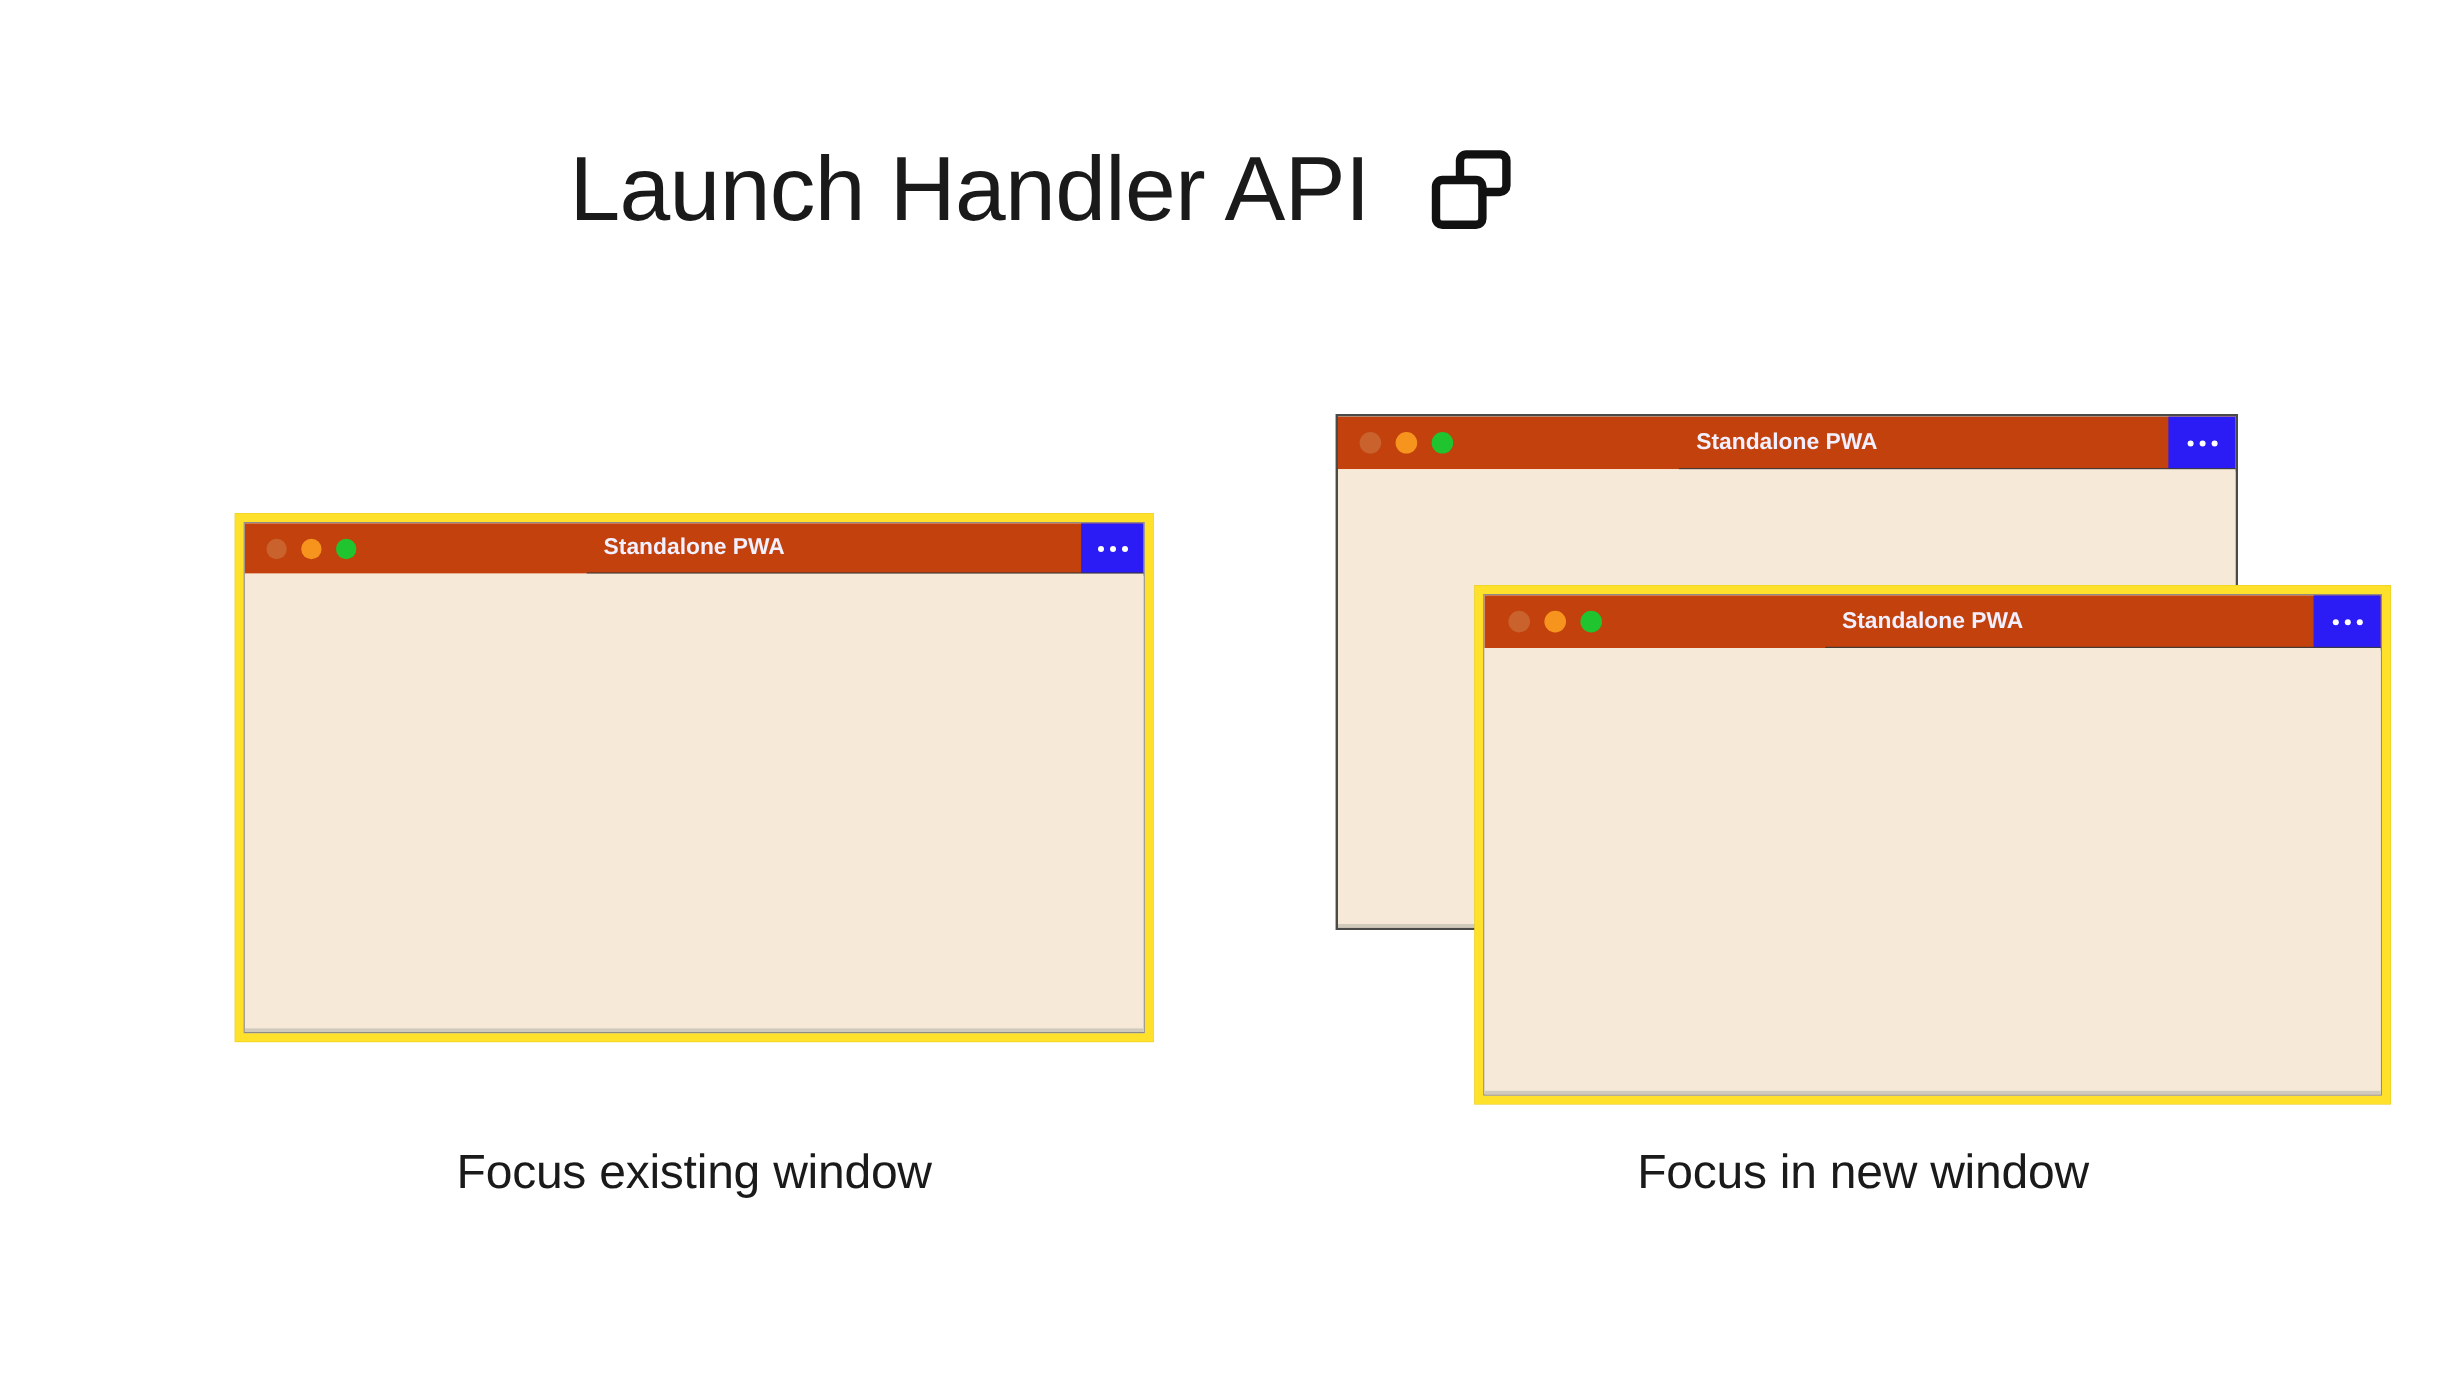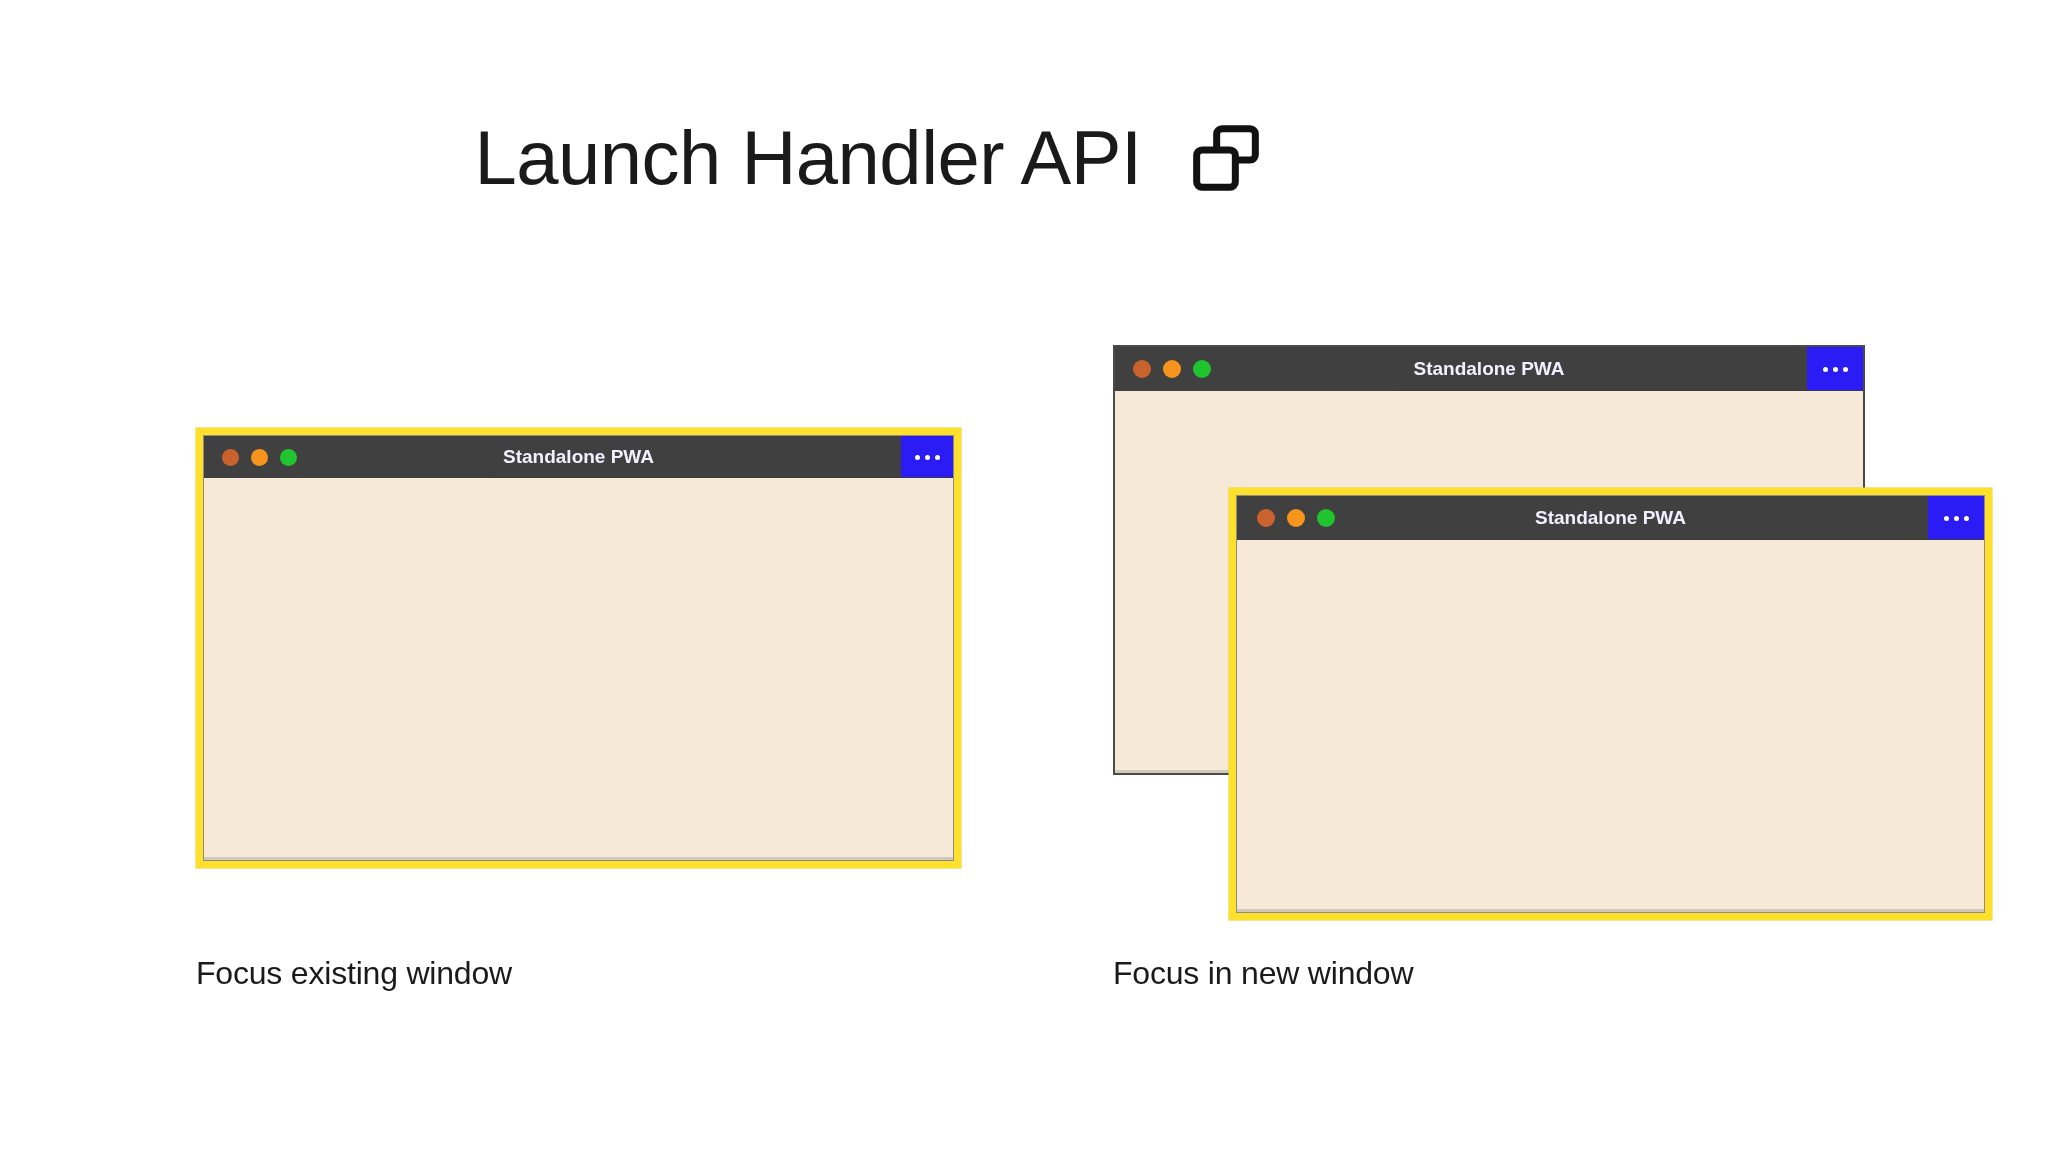--- a/index.html
+++ b/index.html
@@ -69,21 +69,21 @@
     flex-direction: column;
     overflow: hidden;
   }
   .window.focused .win-inner {
     border: 1px solid #8d8b84;
   }
 
   .titlebar {
     position: relative;
     flex: 0 0 auto;
-    background: #404040;
+    background: #c2410c;
     display: flex;
     align-items: center;
     box-sizing: border-box;
   }
   .titlebar::after {
     
     content: "";
     position: absolute;
     left: 38%;
     right: 0;
@@ -196,25 +196,26 @@
   #window-front .dot { width: 18px; height: 18px; }
   #window-front .win-title { font-size: 19px; }
   #window-front .menu-button { width: 56px; }
   #window-front .menu-dots { gap: 5px; }
   #window-front .menu-dots i { width: 5px; height: 5px; }
 
   
   .caption {
     position: absolute;
     font-family: "Liberation Sans", sans-serif;
-    font-size: 32px;
+    font-size: 40px;
     font-weight: 400;
     color: #1a1a1a;
     white-space: nowrap;
     letter-spacing: -0.2px;
+    text-align: center;
   }
   #caption-left {
     left: 196px;
     width: 765px;
     top: 955px;
   }
   #caption-right {
     left: 1113px;
     width: 879px;
     top: 955px;

